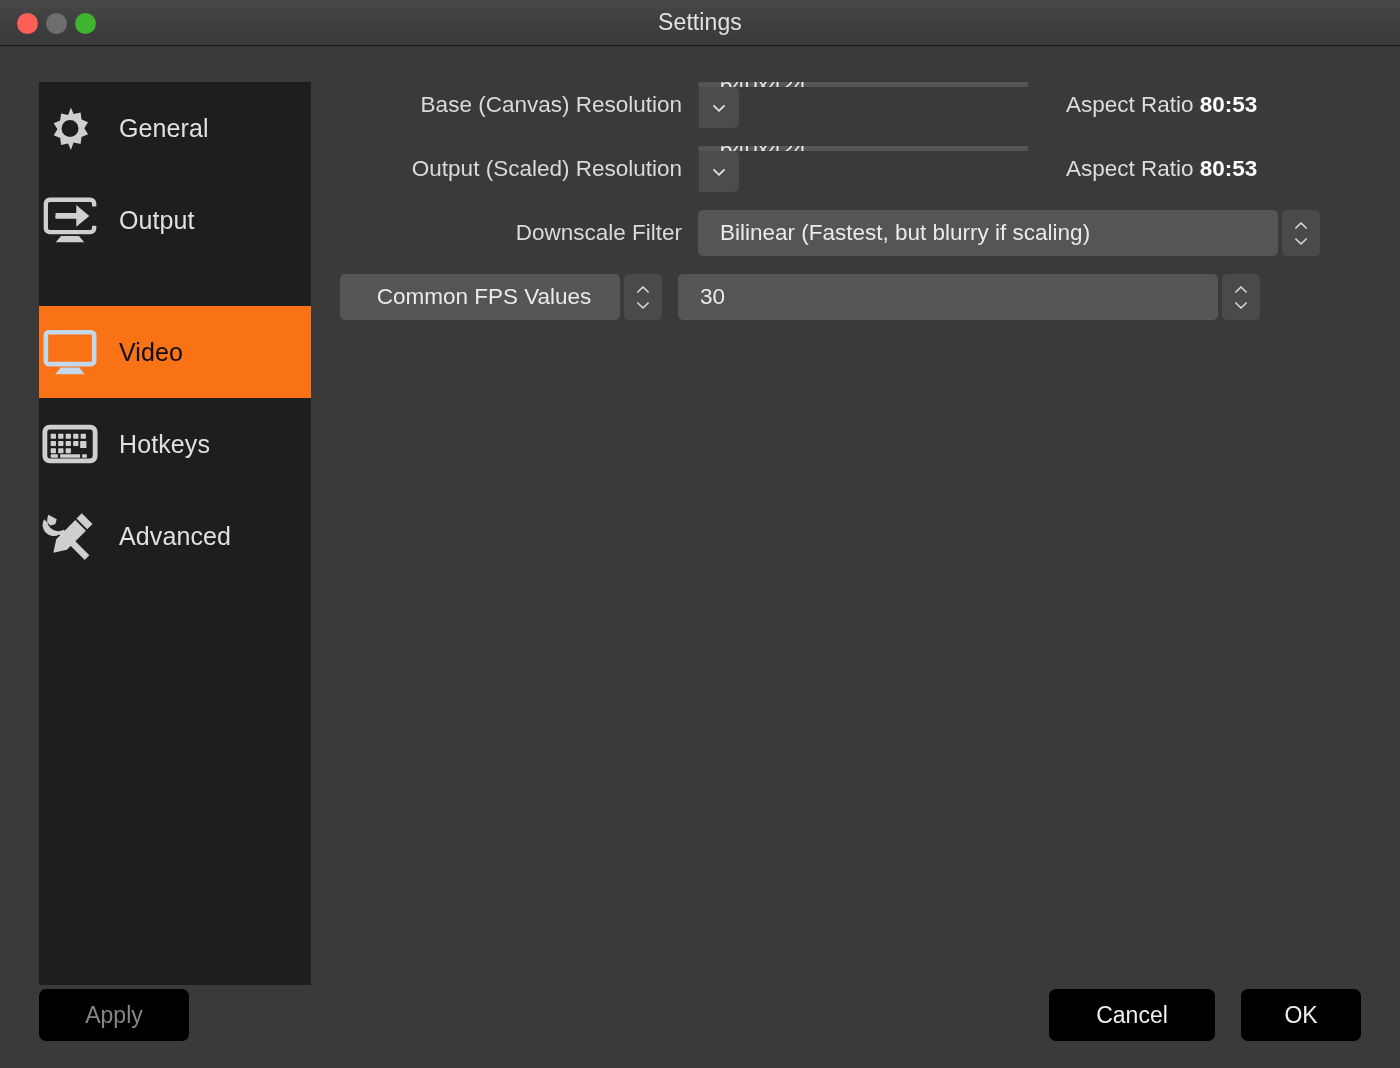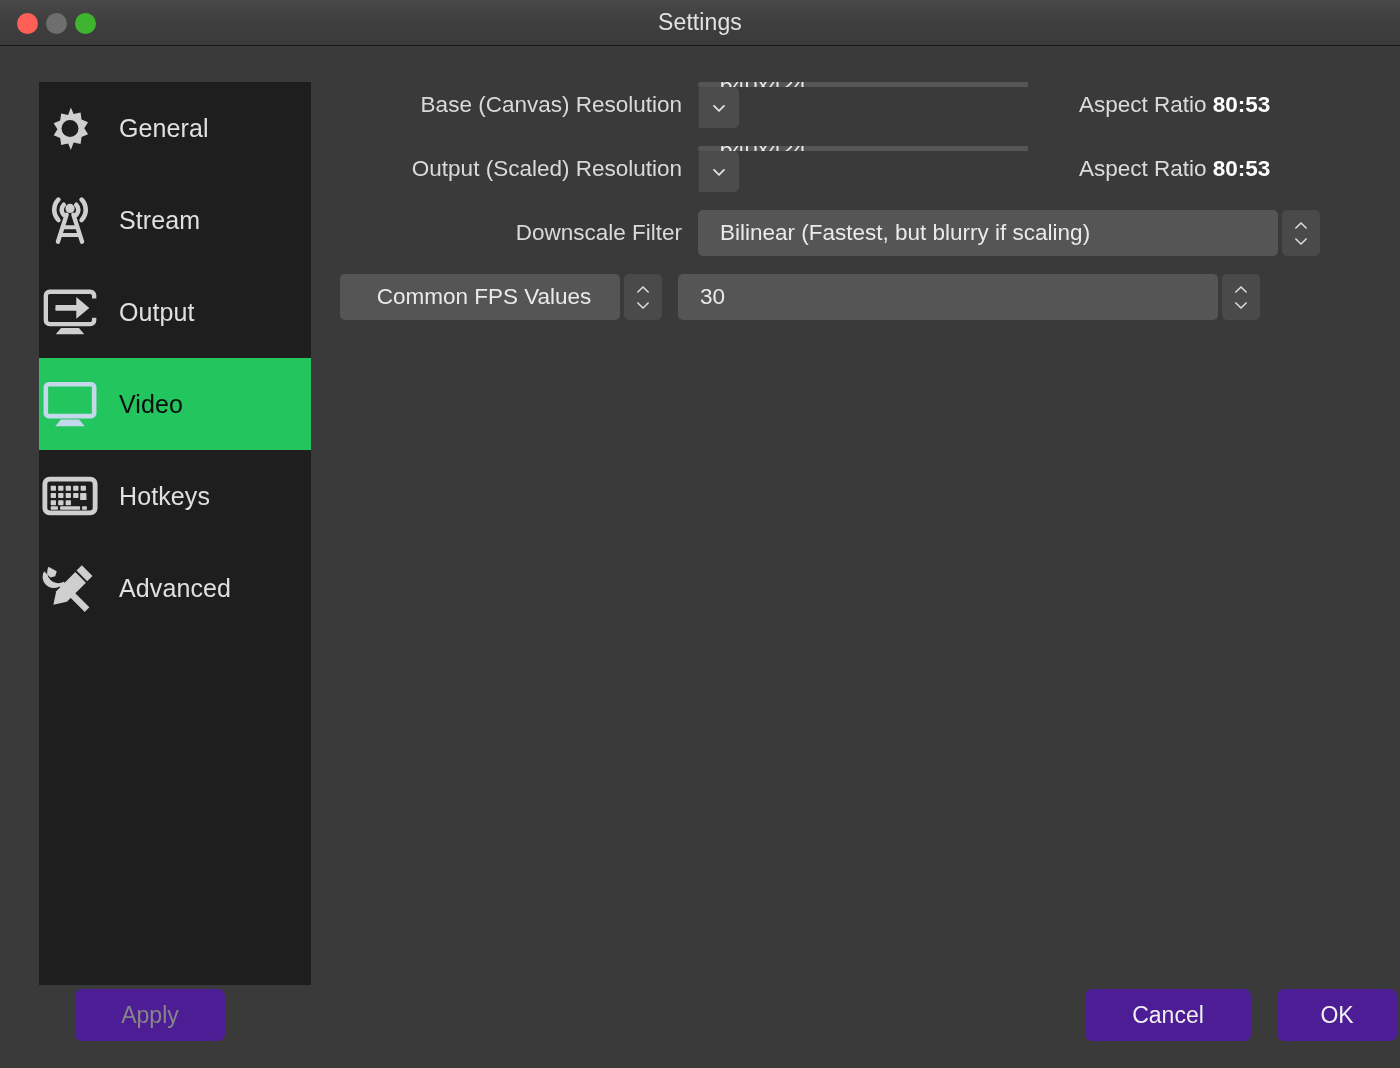--- a/index.html
+++ b/index.html
@@ -75,21 +75,21 @@
     overflow: hidden;
   }
   .nav-item {
     position: relative;
     height: 92px;
     display: flex;
     align-items: center;
     gap: 18px;
     cursor: default;
   }
-  .nav-item.selected { background: #22c55e; }
+  .nav-item.selected { background: #f97316; margin-top: 40px; }
   .nav-label {
     font-size: 25px;
     color: #e0e0e0;
     letter-spacing: .1px;
   }
   .nav-item.selected .nav-label { color: #0d0d0d; }
   .nav-ico {
     width: 62px;
     height: 62px;
     flex: 0 0 62px;
@@ -172,51 +172,50 @@
     display: flex;
     flex-direction: column;
     align-items: center;
     justify-content: center;
     gap: 7px;
   }
 
   .aspect {
     font-size: 22.5px;
     color: #dcdcdc;
-    margin-left: 51px;
+    margin-left: 38px;
     white-space: nowrap;
   }
   .aspect b { font-weight: bold; color: #ffffff; }
 
   .w-res  { width: 330px; flex-direction: column; }
   .w-down { width: 580px; }
   .w-fps  { width: 540px; }
   .w-fpsl { width: 280px; }
 
   
   .footer {
     position: absolute;
     left: 0; right: 0;
     bottom: 0;
     height: 96px;
   }
   .btn {
     position: absolute;
     height: 52px;
-    background: #4c1d95;
+    background: #000000;
     border-radius: 7px;
     display: flex;
     align-items: center;
     justify-content: center;
     font-size: 23px;
     color: #f0f0f0;
     cursor: default;
     border: none;
     font-family: "Liberation Sans", sans-serif;
-    margin-left: 36px;
   }
   .btn.disabled { color: #868686; }
   #apply-btn  { left: 39px;   top: 17px; width: 150px; }
   #cancel-btn { left: 1049px; top: 17px; width: 166px; }
   #ok-btn     { left: 1241px; top: 17px; width: 120px; }
 </style>
 </head>
 <body>
 
 <div class="window">
@@ -237,34 +236,20 @@
       <div class="nav-item">
         <span class="nav-ico">
           <svg width="58" height="58" viewBox="0 0 24 24" fill="#cfcfcf">
             <path d="M12 1.5l1.1 2.6 2.8-.6.4 2.8 2.6 1.1-1.5 2.4 1.5 2.4-2.6 1.1-.4 2.8-2.8-.6L12 18.5l-1.1-2.6-2.8.6-.4-2.8L5.1 12.6 6.6 10.2 5.1 7.8l2.6-1.1.4-2.8 2.8.6L12 1.5z" transform="translate(0,2) scale(1.03)"></path>
             <circle cx="12" cy="12.2" r="3.5" fill="#1e1e1e"></circle>
           </svg>
         </span>
         <span class="nav-label">General</span>
       </div>
 
-      <div class="nav-item">
-        <span class="nav-ico">
-          <svg width="58" height="58" viewBox="0 0 24 24" fill="none" stroke="#cfcfcf" stroke-width="1.9" stroke-linecap="round">
-            <path d="M7.2 3.6a6 6 0 000 8.4"></path>
-            <path d="M16.8 3.6a6 6 0 010 8.4"></path>
-            <path d="M9.4 5.7a3 3 0 000 4.2"></path>
-            <path d="M14.6 5.7a3 3 0 010 4.2"></path>
-            <circle cx="12" cy="7.2" r="1.9" fill="#cfcfcf" stroke="none"></circle>
-            <path d="M10.6 9.8L7 21M13.4 9.8L17 21" stroke-width="1.8"></path>
-            <path d="M9.3 15h5.4M8.3 18.2h7.4" stroke-width="1.6"></path>
-          </svg>
-        </span>
-        <span class="nav-label">Stream</span>
-      </div>
 
       <div class="nav-item">
         <span class="nav-ico">
           <svg width="58" height="58" viewBox="0 0 24 24">
             <rect x="2" y="3.6" width="20" height="13.4" rx="1.6" fill="none" stroke="#cfcfcf" stroke-width="1.8"></rect>
             <path d="M8.3 18.6h7.4l2.2 2.6H6.1z" fill="#cfcfcf"></path>
             <path d="M6 10.3h8v-2.6l5 2.6v.6l-5 2.6v-2.6H6z" fill="#cfcfcf"></path>
             <rect x="13.2" y="6.4" width="10" height="8" fill="#1e1e1e"></rect>
             <path d="M6 9.1h8.6V5.8l5.4 4.5-5.4 4.5v-3.3H6z" fill="#cfcfcf"></path>
           </svg>

